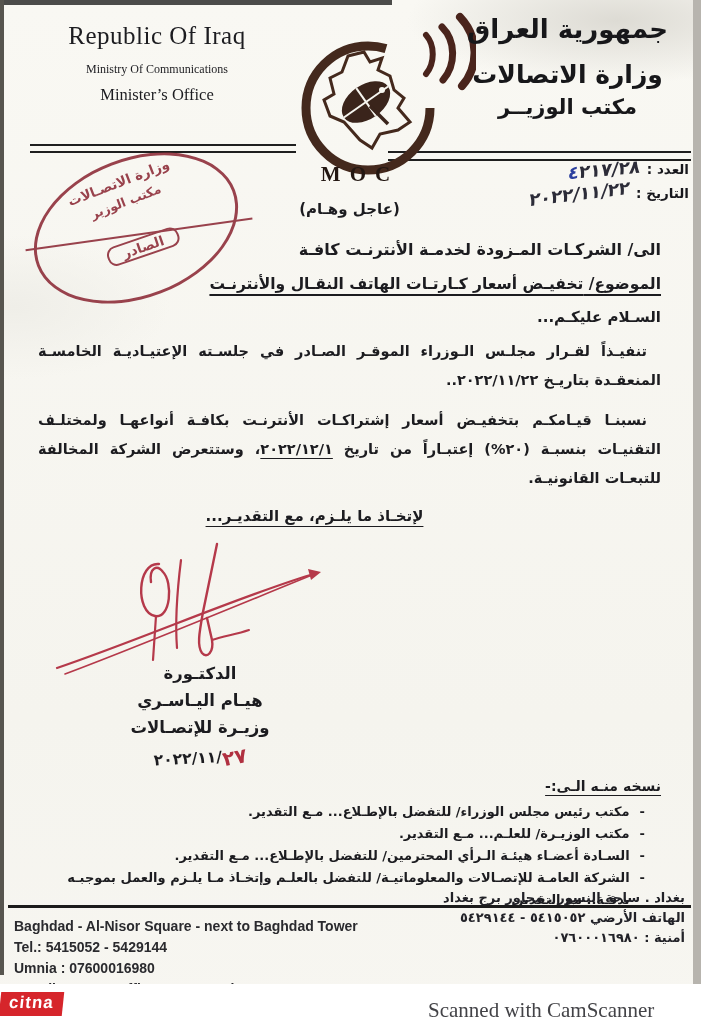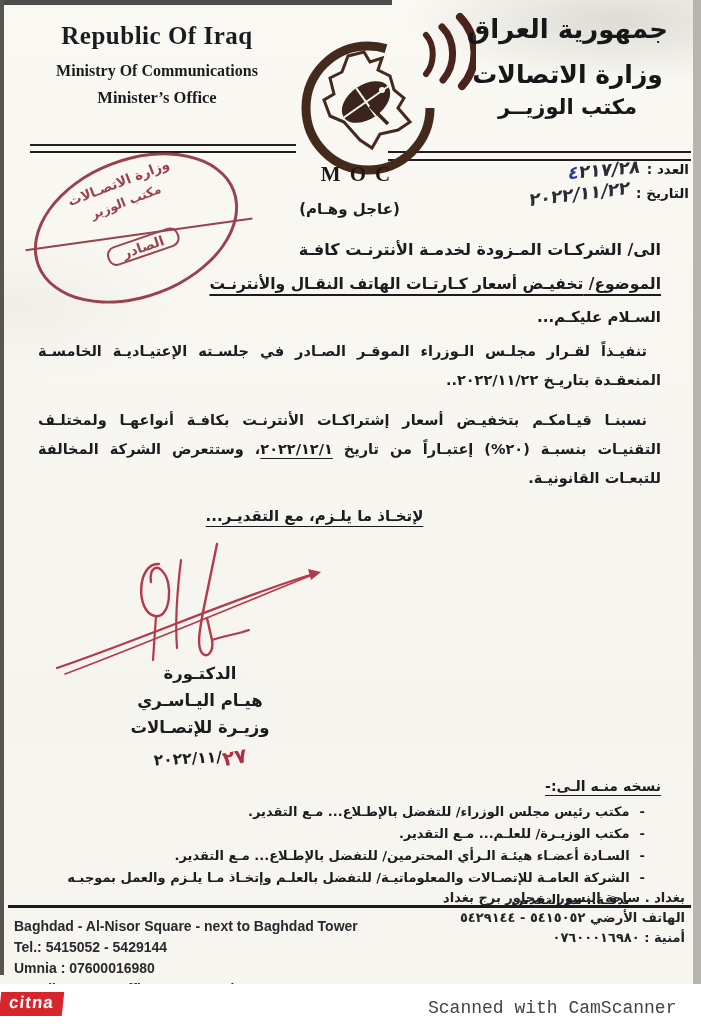--- a/index.html
+++ b/index.html
@@ -11,23 +11,23 @@
       linear-gradient(#f9f8f3,#f5f4ee 70%,#f7f6f1);
     font-family:"DejaVu Sans",sans-serif;color:#1c1c20;
   }
   
   .edge-top{position:absolute;left:0;top:0;width:392px;height:5px;background:#4c4c4a;z-index:1;}
   .edge-left{position:absolute;left:0;top:0;width:4px;height:975px;background:#57554f;z-index:1;}
   .edge-right{position:absolute;right:0;top:0;width:8px;height:985px;background:#b7b4ae;z-index:1;}
   .white-band{position:absolute;left:0;bottom:0;width:100%;height:40px;background:#ffffff;z-index:4;}
 
   
-  .hdr-en{position:absolute;left:18px;top:22px;width:278px;text-align:center;font-family:"Liberation Serif",serif;font-weight:bold;z-index:2;}
+  .hdr-en{position:absolute;left:18px;top:22px;width:278px;text-align:center;font-family:"Liberation Serif",serif;font-weight:normal;z-index:2;}
   .hdr-en .l1{font-size:25px;letter-spacing:.5px;}
-  .hdr-en .l2{font-size:16px;margin-top:12px;}
+  .hdr-en .l2{font-size:12px;margin-top:12px;}
   .hdr-en .l3{font-size:16.5px;margin-top:8px;}
   .rule{position:absolute;height:0;border-top:2.5px solid #1f1f1f;z-index:2;}
   .rule.r2{border-top-width:2px;}
   .hdr-ar{position:absolute;right:16px;top:14px;width:235px;text-align:center;direction:rtl;font-weight:bold;z-index:2;color:#17171a;}
   .hdr-ar .a1{font-size:26px;}
   .hdr-ar .a2{font-size:25px;margin-top:16px;}
   .hdr-ar .a3{font-size:21px;margin-top:6px;}
   .logo-wrap{position:absolute;left:286px;top:12px;width:190px;height:190px;z-index:2;}
   .logo-moc{position:absolute;left:300px;top:162px;width:120px;text-align:center;font-family:"Liberation Serif",serif;font-weight:bold;font-size:21px;letter-spacing:9px;color:#231712;z-index:2;}
 
@@ -67,21 +67,21 @@
   .cc-head{font-weight:bold;font-size:14px;text-decoration:underline;text-underline-offset:4px;margin-bottom:7px;}
   .cc-item{font-weight:bold;font-size:13px;line-height:22px;padding-right:16px;display:flex;gap:10px;}
   .cc-item .dash{flex:none;}
 
   
   .foot-rule{position:absolute;left:8px;right:10px;top:905px;border-top:3.5px solid #1b1b1b;z-index:2;}
   .foot-en{position:absolute;left:14px;top:916px;font-family:"Liberation Sans",sans-serif;font-weight:bold;font-size:14px;line-height:21px;color:#2a2a2e;z-index:2;}
   .foot-ar{position:absolute;right:16px;top:888px;direction:rtl;text-align:right;font-weight:bold;font-size:13px;line-height:20px;color:#222228;z-index:2;}
 
   .citna{position:absolute;left:0;top:992px;background:#d6252b;color:#fff;font-family:"Liberation Sans",sans-serif;font-weight:bold;font-size:17px;letter-spacing:1px;padding:1px 9px 3px 9px;transform:skewX(-6deg);z-index:5;}
-  .camscanner{position:absolute;left:428px;top:998px;font-family:Liberation Mono, monospace;font-size:18px;color:#434347;z-index:5;}
+  .camscanner{position:absolute;left:428px;top:998px;font-family:Liberation Serif, serif;font-size:21px;color:#434347;z-index:5;}
 </style>
 </head>
 <body>
 
 <div class="page">
 
   <div class="edge-top"></div>
   <div class="edge-left"></div>
   <div class="edge-right"></div>
   <div class="white-band"></div>

